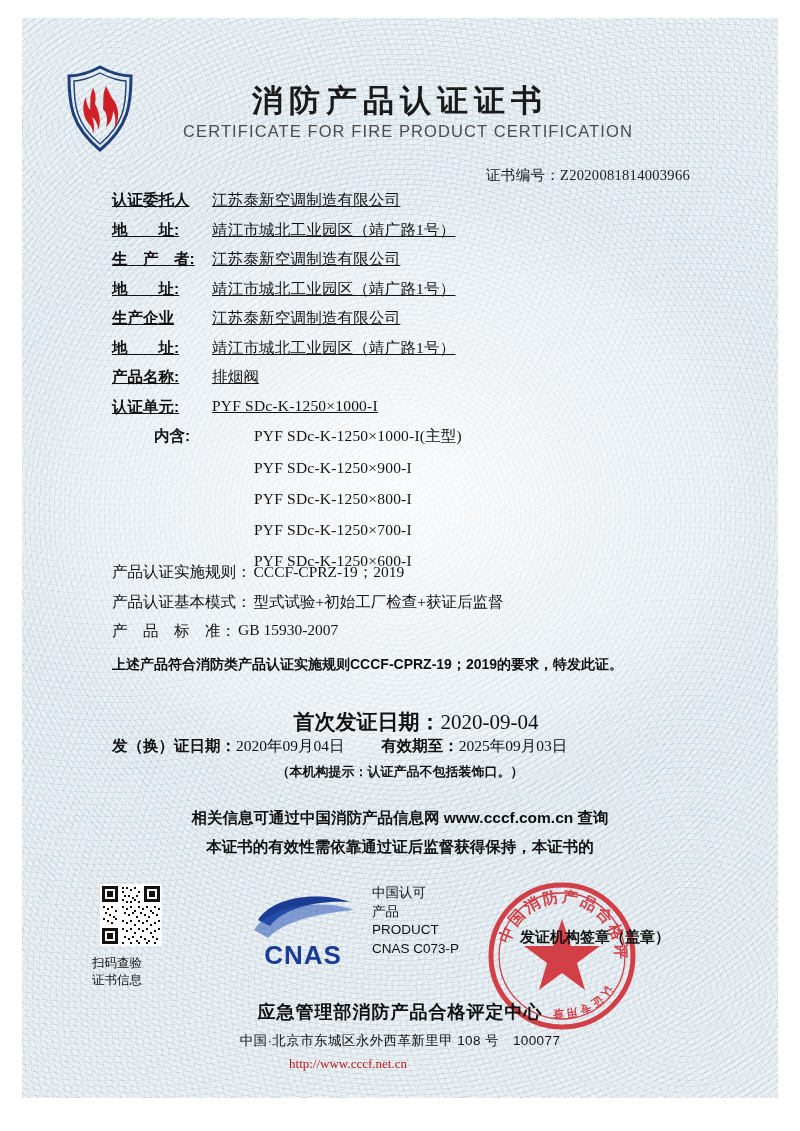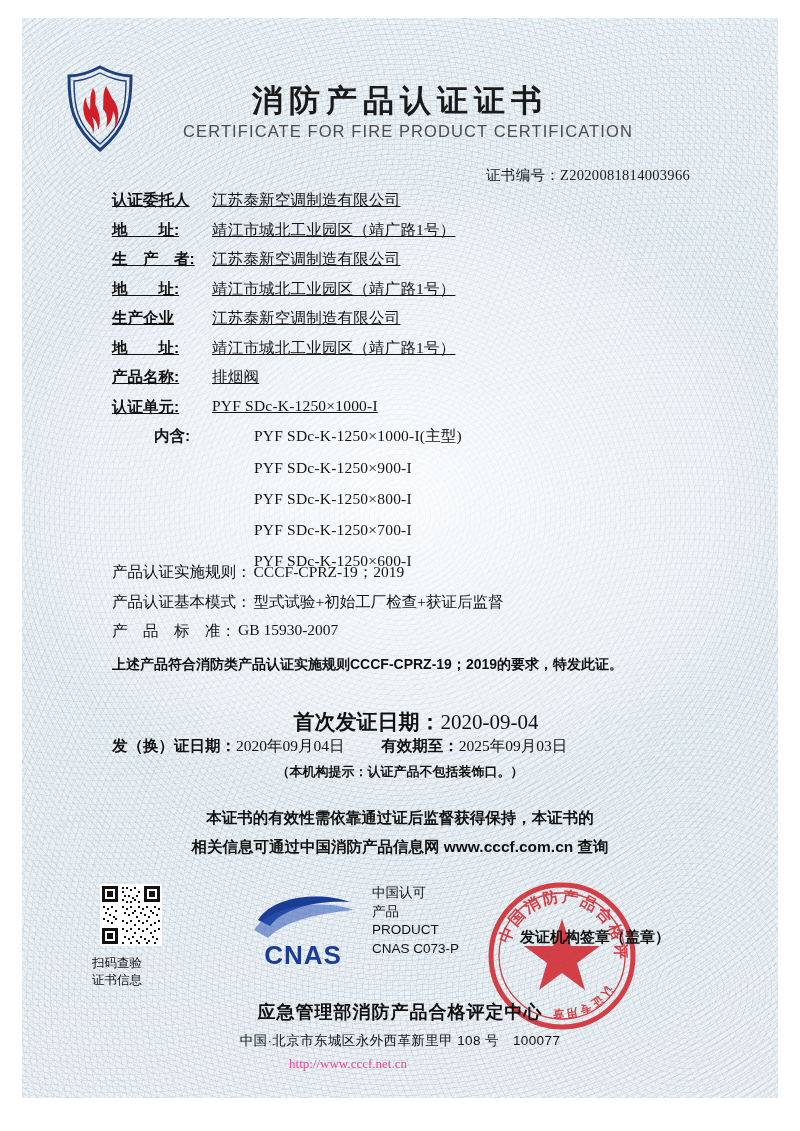--- a/index.html
+++ b/index.html
@@ -154,21 +154,21 @@
   .org{
     position:absolute;left:0;top:1000px;width:800px;text-align:center;
     font-family:"Liberation Sans", sans-serif;font-weight:bold;font-size:18px;letter-spacing:1px;color:#101010;
   }
   .addr{
     position:absolute;left:0;top:1032px;width:800px;text-align:center;
     font-family:"Liberation Sans", sans-serif;font-size:13.5px;color:#111;letter-spacing:0.4px;
   }
   .url{
     position:absolute;left:0;top:1056px;width:696px;text-align:center;
-    font-family:"Liberation Serif", serif;font-size:13px;color:#ec4899;
+    font-family:"Liberation Serif", serif;font-size:13px;color:#b91c1c;
   }
 </style>
 </head>
 <body>
 
 <div class="page">
 
   <div class="cert"></div>
   <div class="edge-top"></div>
   <div class="edge-bottom"></div>
@@ -281,22 +281,22 @@
 
   <div class="issue-line">
     <span>发（换）证日期：</span><span class="dv">2020年09月04日</span>
     <span style="display:inline-block;width:28px;"></span>
     <span>有效期至：</span><span class="dv">2025年09月03日</span>
   </div>
 
   <div class="note-line">（本机构提示：认证产品不包括装饰口。）</div>
 
   <div class="valid-note">
+    <div>相关信息可通过中国消防产品信息网 www.cccf.com.cn 查询</div>
     <div>本证书的有效性需依靠通过证后监督获得保持，本证书的</div>
-    <div>相关信息可通过中国消防产品信息网 www.cccf.com.cn 查询</div>
   </div>
 
   <div class="qr">
     <svg width="62" height="62" viewBox="0 0 62 62">
       <rect width="62" height="62" fill="#ffffff"></rect>
       <g fill="#111">
         <rect x="2" y="2" width="16" height="16"></rect>
           <rect x="5" y="5" width="10" height="10" fill="#fff"></rect>
           <rect x="7" y="7" width="6" height="6"></rect>
         <rect x="44" y="2" width="16" height="16"></rect>

